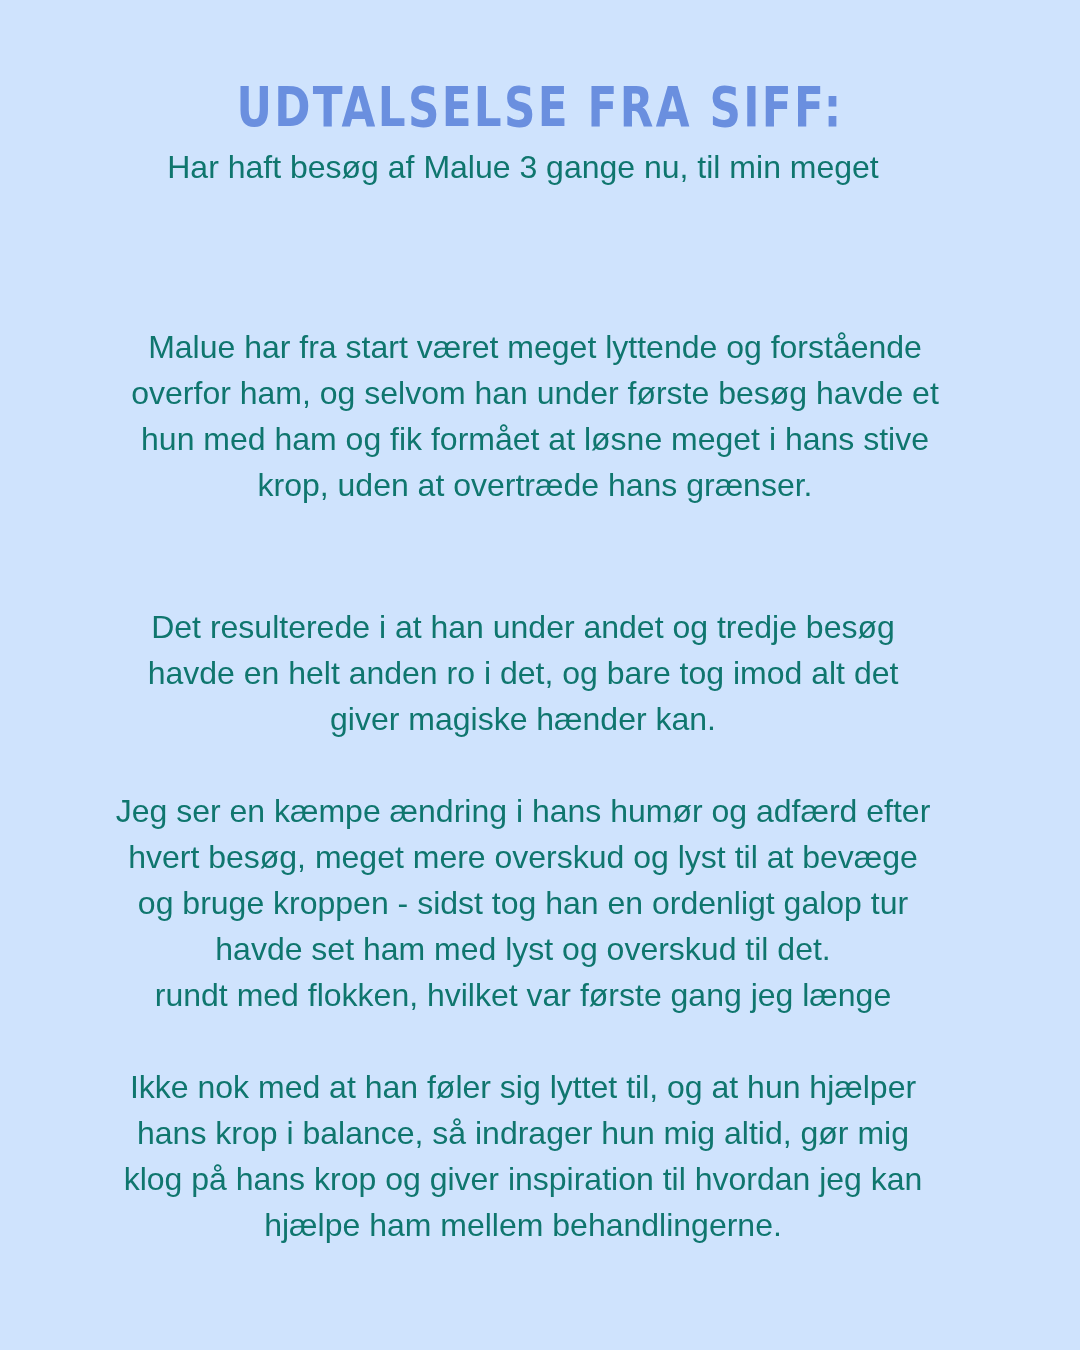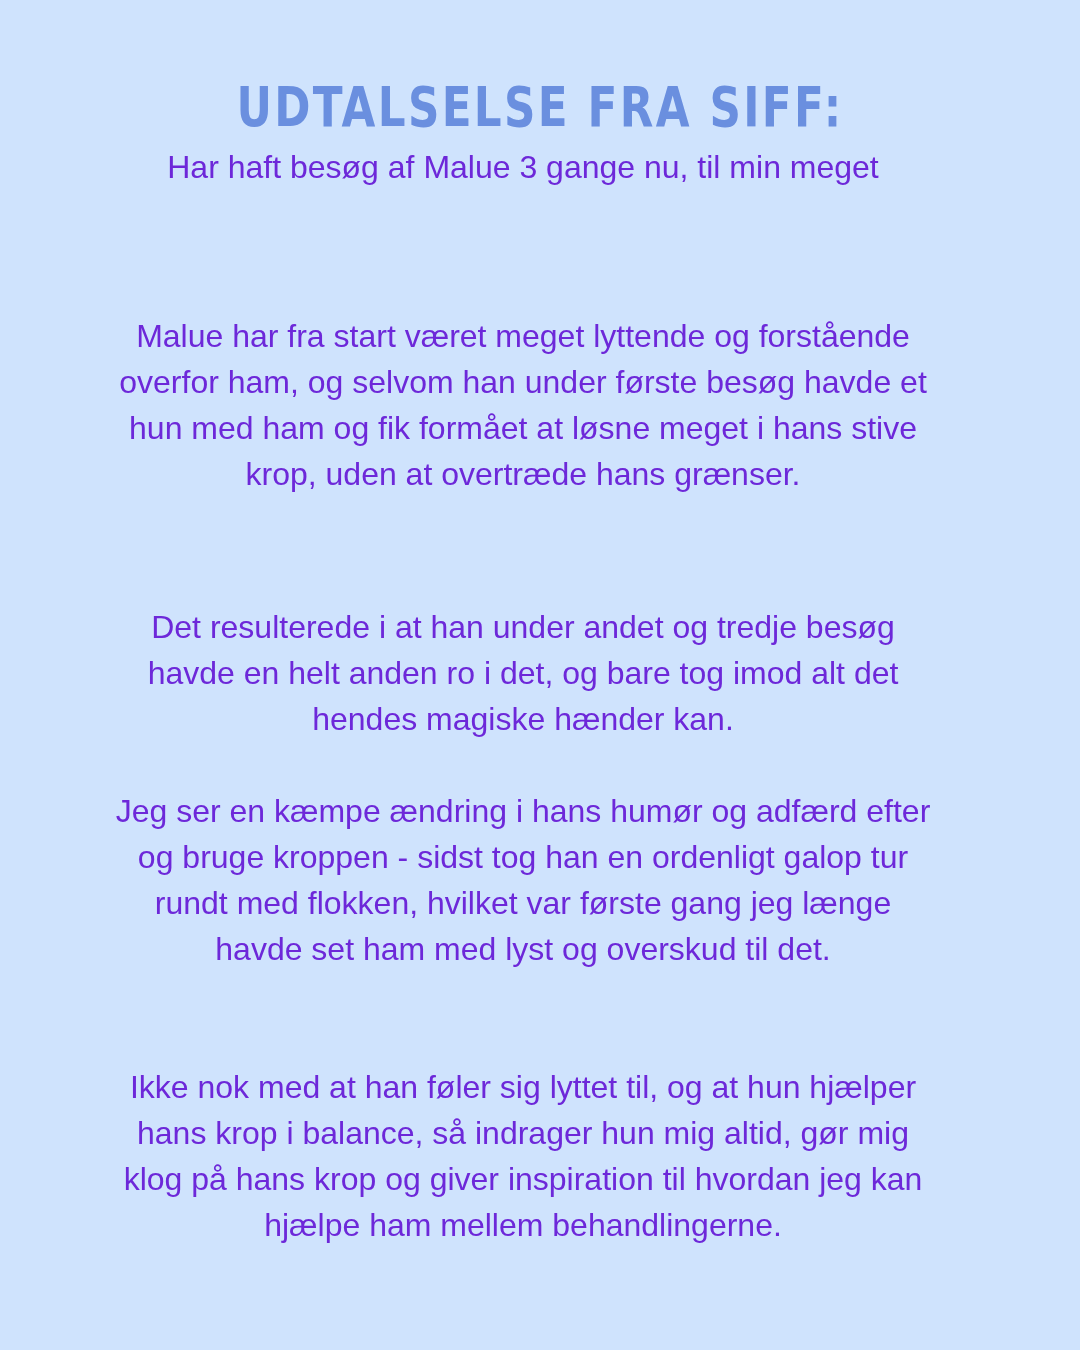--- a/index.html
+++ b/index.html
@@ -33,21 +33,21 @@
       line-height: 70px;
       letter-spacing: 3px;
       transform: scaleX(0.78);
       transform-origin: center;
     }
     .para {
       position: absolute;
       left: 0;
       width: 1046px;
       text-align: center;
-      color: #6d28d9;
+      color: #0f766e;
       font-family: "Liberation Sans", sans-serif;
       font-size: 32px;
     }
     .line {
       display: block;
       height: 46px;
       line-height: 46px;
       white-space: nowrap;
     }
   </style>
@@ -55,38 +55,39 @@
 <body>
 
 <div class="page">
 
   <h1 class="title">UDTALSELSE FRA SIFF:</h1>
 
   <div class="para" style="top:144px;">
     <span class="line">Har haft besøg af Malue 3 gange nu, til min meget</span>
   </div>
 
-  <div class="para" style="top:313px;">
+  <div class="para" style="top:324px;margin-left:12px;">
     <span class="line">Malue har fra start været meget lyttende og forstående</span>
     <span class="line">overfor ham, og selvom han under første besøg havde et</span>
     <span class="line">hun med ham og fik formået at løsne meget i hans stive</span>
     <span class="line">krop, uden at overtræde hans grænser.</span>
   </div>
 
   <div class="para" style="top:604px;">
     <span class="line">Det resulterede i at han under andet og tredje besøg</span>
     <span class="line">havde en helt anden ro i det, og bare tog imod alt det</span>
-    <span class="line">hendes magiske hænder kan.</span>
+    <span class="line">giver magiske hænder kan.</span>
   </div>
 
   <div class="para" style="top:788px;">
     <span class="line">Jeg ser en kæmpe ændring i hans humør og adfærd efter</span>
+    <span class="line">hvert besøg, meget mere overskud og lyst til at bevæge</span>
     <span class="line">og bruge kroppen - sidst tog han en ordenligt galop tur</span>
+    <span class="line">havde set ham med lyst og overskud til det.</span>
     <span class="line">rundt med flokken, hvilket var første gang jeg længe</span>
-    <span class="line">havde set ham med lyst og overskud til det.</span>
   </div>
 
   <div class="para" style="top:1064px;">
     <span class="line">Ikke nok med at han føler sig lyttet til, og at hun hjælper</span>
     <span class="line">hans krop i balance, så indrager hun mig altid, gør mig</span>
     <span class="line">klog på hans krop og giver inspiration til hvordan jeg kan</span>
     <span class="line">hjælpe ham mellem behandlingerne.</span>
   </div>
 
 </div>

